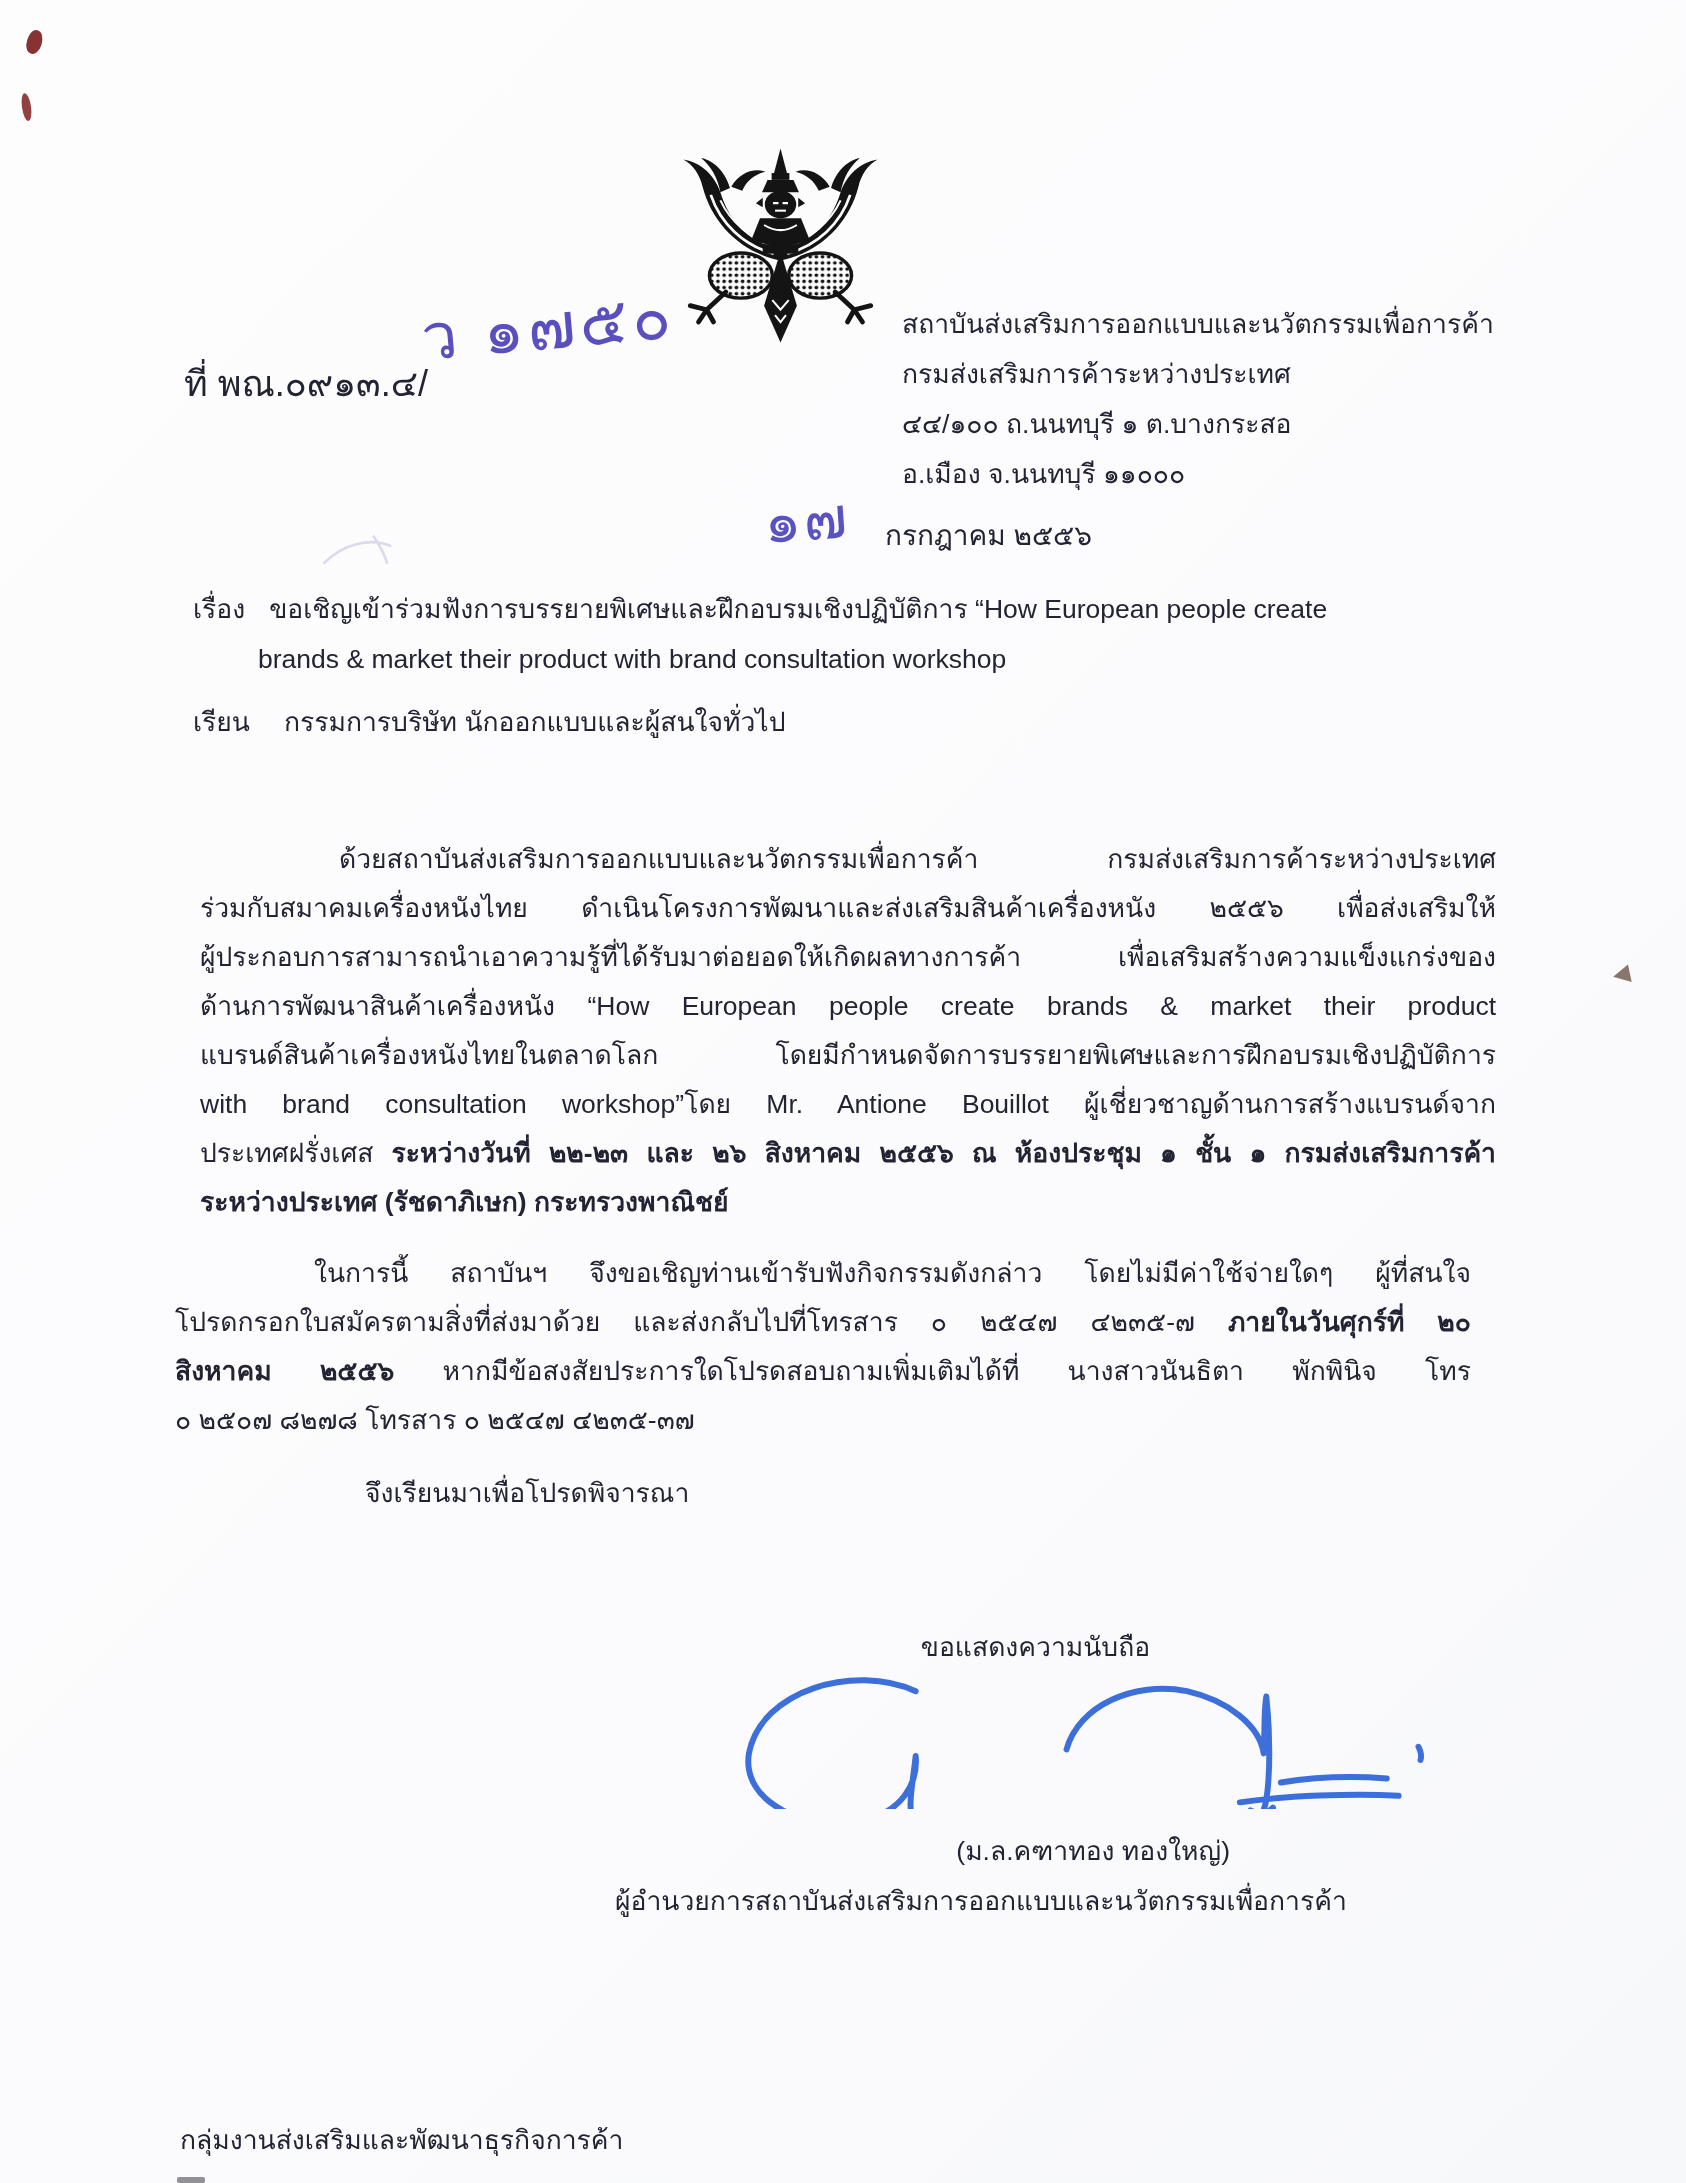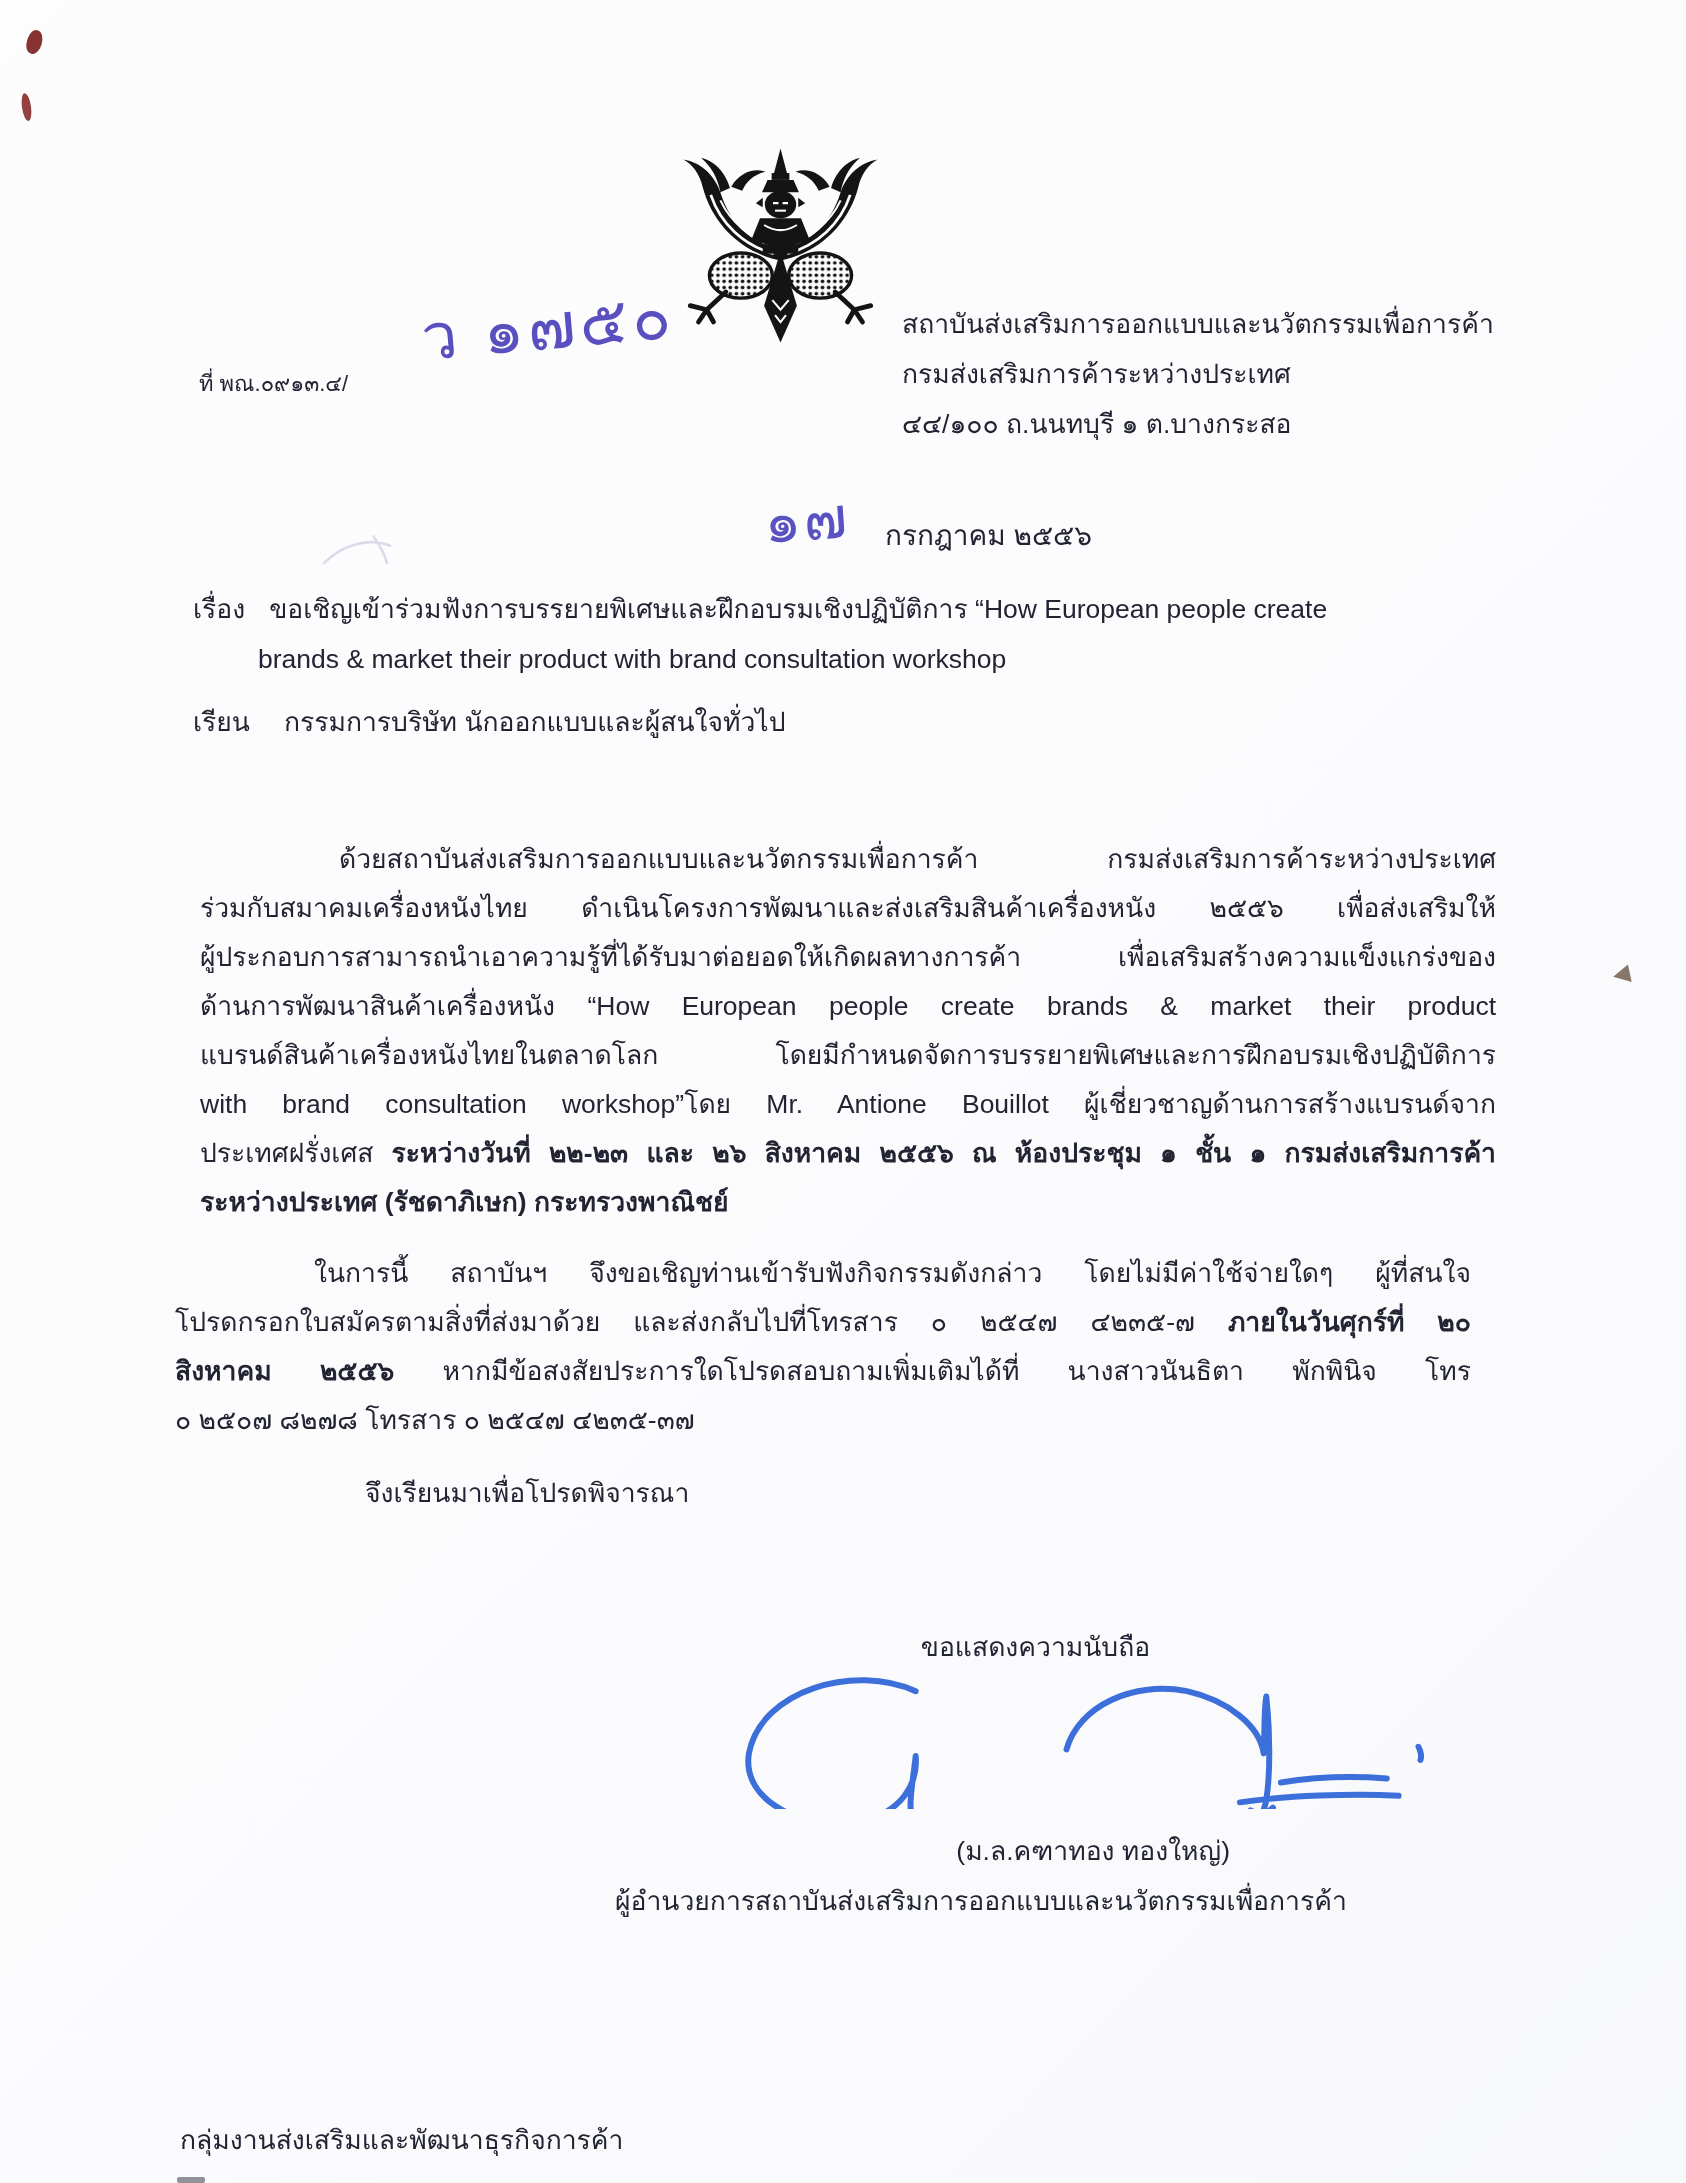--- a/index.html
+++ b/index.html
@@ -10,21 +10,21 @@
     color:#232433;
     position:relative;
     overflow:hidden;
   }
   .page{
     position:absolute;inset:0;
     background:linear-gradient(135deg,#fdfdfe 0%,#fbfbfd 60%,#f7f8fa 100%);
   }
   .abs{position:absolute;}
   .t{font-size:26.5px;line-height:49px;white-space:nowrap;}
-  .docnum{left:199px;top:359px;font-size:22px;}
+  .docnum{left:184px;top:359px;font-size:36px;}
   .handnum{
     left:421px;top:295px;
     font-size:64px;line-height:1;
     color:#5a4fbe;
     transform:rotate(-5deg);
     letter-spacing:4px;
   }
   .pencil{left:311px;top:523px;opacity:.28;}
   .emblem{left:678px;top:143px;}
   .addr{left:902px;top:299px;}
@@ -144,20 +144,21 @@
     <g stroke="#141414" stroke-width="7" fill="none" stroke-linecap="round">
       <path d="M70,218 L42,244 M42,244 L18,238 M42,244 L30,262 M42,244 L52,262"></path>
       <path d="M230,218 L258,244 M258,244 L282,238 M258,244 L270,262 M258,244 L248,262"></path>
     </g>
   </svg>
 
   <div class="abs addr">
     <div>สถาบันส่งเสริมการออกแบบและนวัตกรรมเพื่อการค้า</div>
     <div>กรมส่งเสริมการค้าระหว่างประเทศ</div>
     <div>๔๔/๑๐๐ ถ.นนทบุรี ๑ ต.บางกระสอ</div>
+    <div>อ.เมือง จ.นนทบุรี ๑๑๐๐๐</div>
   </div>
 
   <div class="abs dateday">๑๗</div>
   <div class="abs t datemonth">กรกฎาคม ๒๕๕๖</div>
 
   <div class="abs t row subj1">
     <span class="lbl">เรื่อง</span>
     <span>ขอเชิญเข้าร่วมฟังการบรรยายพิเศษและฝึกอบรมเชิงปฏิบัติการ “How European people create</span>
   </div>
   <div class="abs t row torow">

